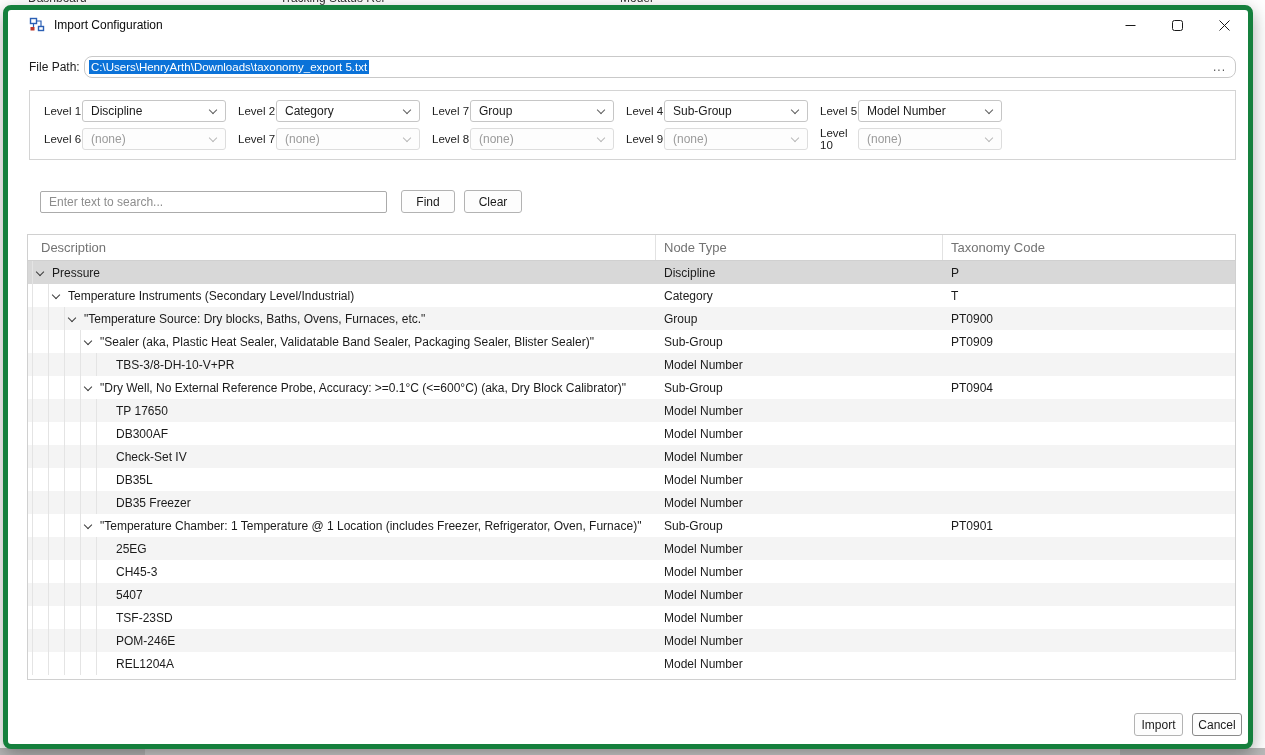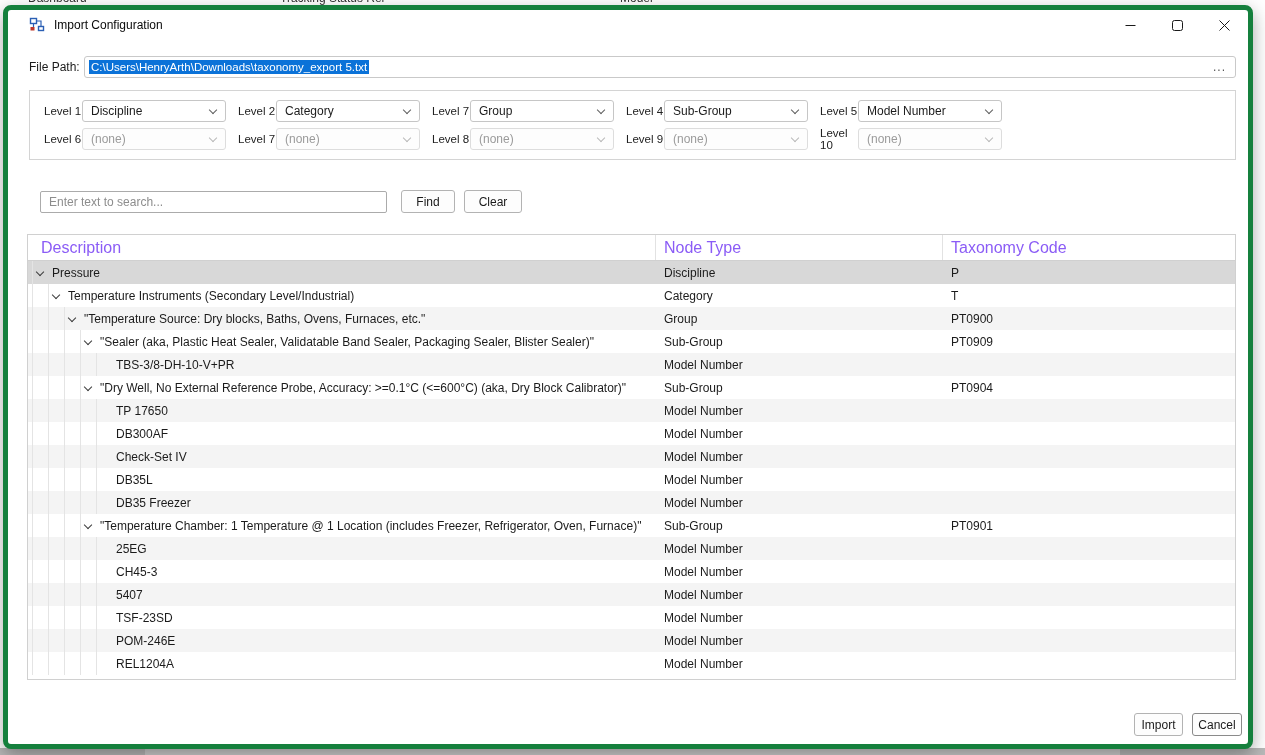--- a/index.html
+++ b/index.html
@@ -17,21 +17,21 @@
 
   .titlebar{height:30px;display:flex;align-items:center;padding-left:21px;position:relative}
   .app-icon{width:16px;height:16px;display:inline-block}
   .titlebar .title{margin-left:9px;font-size:12px;color:#0a0a0a}
   .win-controls{position:absolute;right:0;top:0;height:30px;display:flex}
   .win-btn{width:47px;height:30px;display:flex;align-items:center;justify-content:center;background:transparent;border:none}
 
   
   .filepath-row{display:flex;align-items:center;margin:16px 12px 0 21px}
   .filepath-label{width:55px;flex:0 0 auto;color:#1b1b1b}
-  .filepath-box{flex:1;height:22px;border:1px solid #c9c9c9;border-radius:3px;display:flex;align-items:center;padding:0 22px 0 4px;position:relative;background:#fff}
+  .filepath-box{flex:1;height:22px;border:1px solid #c9c9c9;border-radius:8px;display:flex;align-items:center;padding:0 22px 0 4px;position:relative;background:#fff}
   .fp-text{background:#0b72d8;color:#fff;padding:1px 2px;white-space:nowrap;font-size:11.5px}
   .fp-browse{position:absolute;right:9px;color:#555;letter-spacing:1px;font-size:12px;line-height:8px}
 
   
   .levels-group{margin:12px 12px 0 21px;border:1px solid #d4d4d4;background:#fff}
   .group-header{background:#f2f2f2;border-bottom:1px solid #d4d4d4;padding:5px 12px;font-weight:bold;font-size:12px;color:#222;height:26px}
   .levels-body{padding:9px 12px 9px 14px;display:grid;grid-template-columns:repeat(5,194px);row-gap:6px}
   .level-cell{display:flex;align-items:center;height:22px}
   .level-label{width:38px;flex:0 0 auto;color:#222;font-size:11.5px}
   .combo{flex:1;height:22px;border:1px solid #c6c6c6;border-radius:3px;background:#fff;display:flex;align-items:center;justify-content:space-between;padding:0 9px 0 8px;margin-right:12px}
@@ -44,21 +44,21 @@
   .search-row{display:flex;align-items:center;margin:30px 0 0 32px;height:23px}
   .search-input{width:347px;height:22px;border:1px solid #ababab;border-radius:2px;padding:0 8px;font-size:12px;font-family:"Liberation Sans",sans-serif;outline:none}
   .search-input::placeholder{color:#8d8d8d}
   .btn{height:23px;background:#fdfdfd;border:1px solid #b3b3b3;border-radius:3px;font-size:12px;font-family:"Liberation Sans",sans-serif;color:#1b1b1b}
   .btn-find{width:54px;margin-left:14px}
   .btn-clear{width:58px;margin-left:9px}
 
   
   .tree{margin:21px 12px 0 19px;border:1px solid #d0d0d0;height:446px;overflow:hidden;background:#fff}
   .tree-header{height:26px;display:flex;border-bottom:1px solid #d0d0d0;background:#fff}
-  .hcell{display:flex;align-items:center;font-size:16px;color:#8b5cf6}
+  .hcell{display:flex;align-items:center;font-size:13px;color:#737373}
   .hcell-desc{width:628px;padding-left:13px;border-right:1px solid #e2e2e2}
   .hcell-type{width:287px;padding-left:8px;border-right:1px solid #e2e2e2}
   .hcell-code{flex:1;padding-left:8px}
 
   .tree-row{height:23px;display:flex;align-items:center;background:#fff}
   .tree-row.shade{background:#f4f4f4}
   .tree-row.selected{background:#d8d8d8}
   .cell{height:100%;display:flex;align-items:center;overflow:hidden}
   .cell-desc{width:628px;position:relative}
   .cell-type{width:287px;padding-left:8px}

